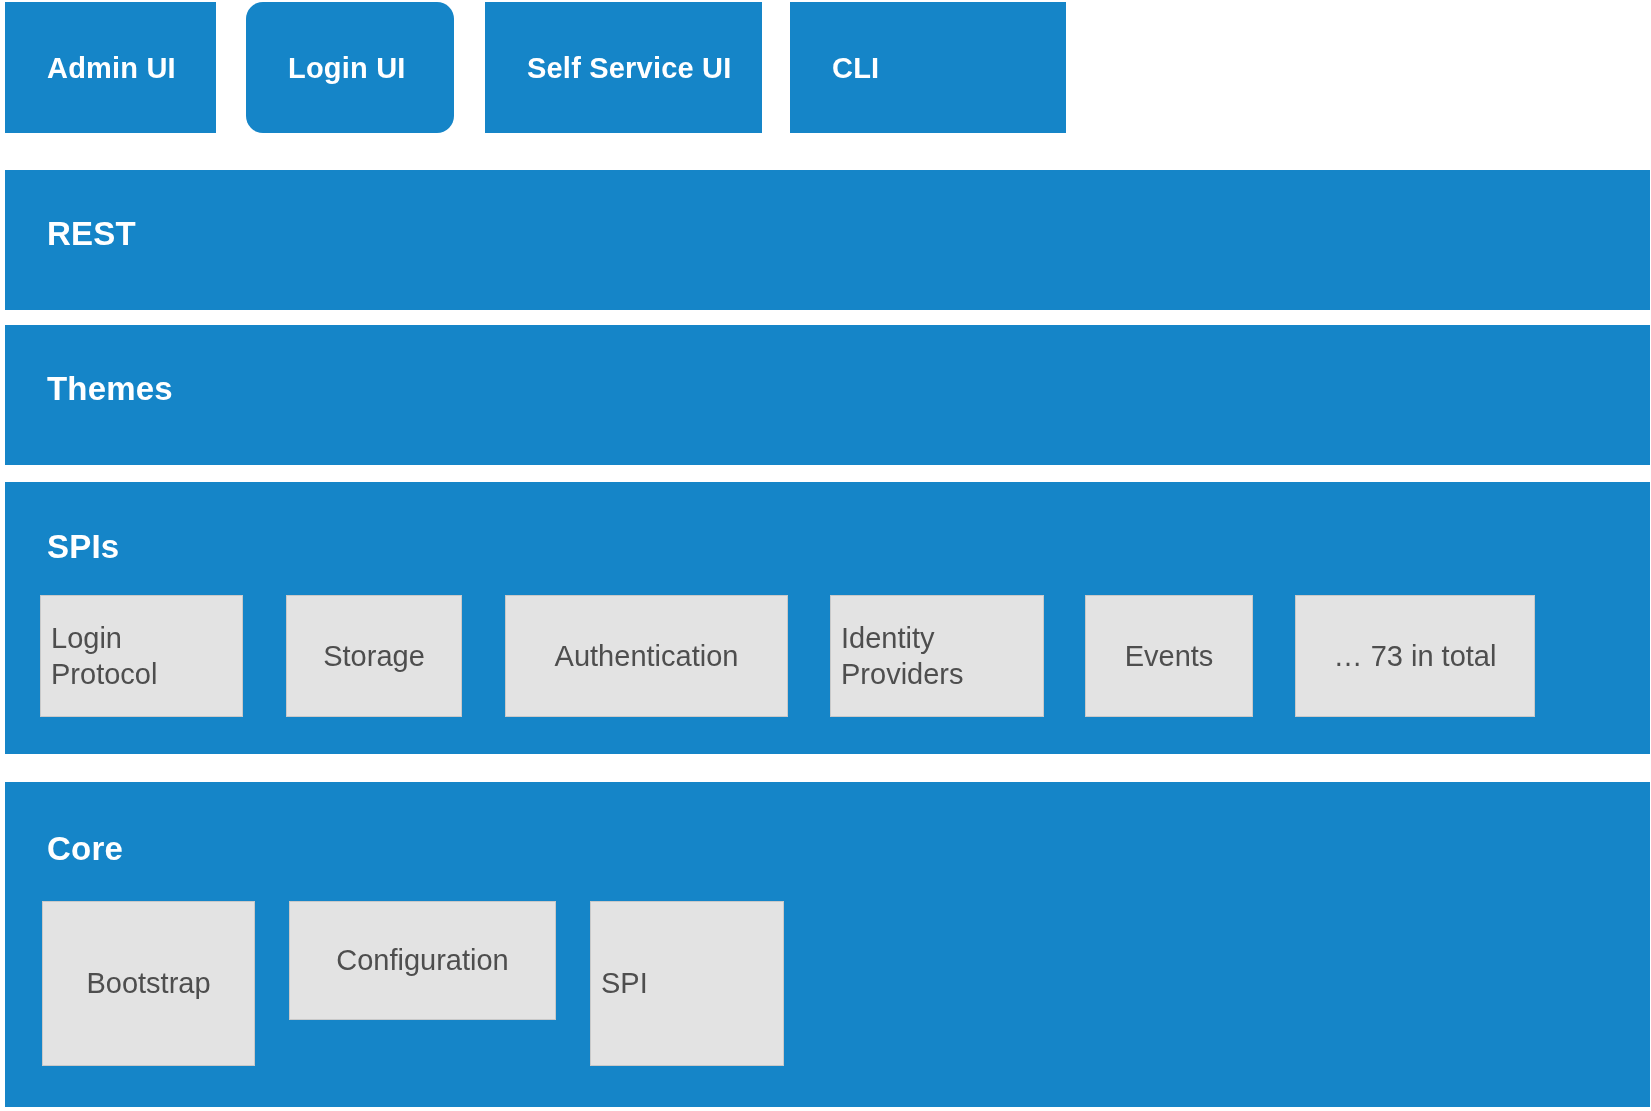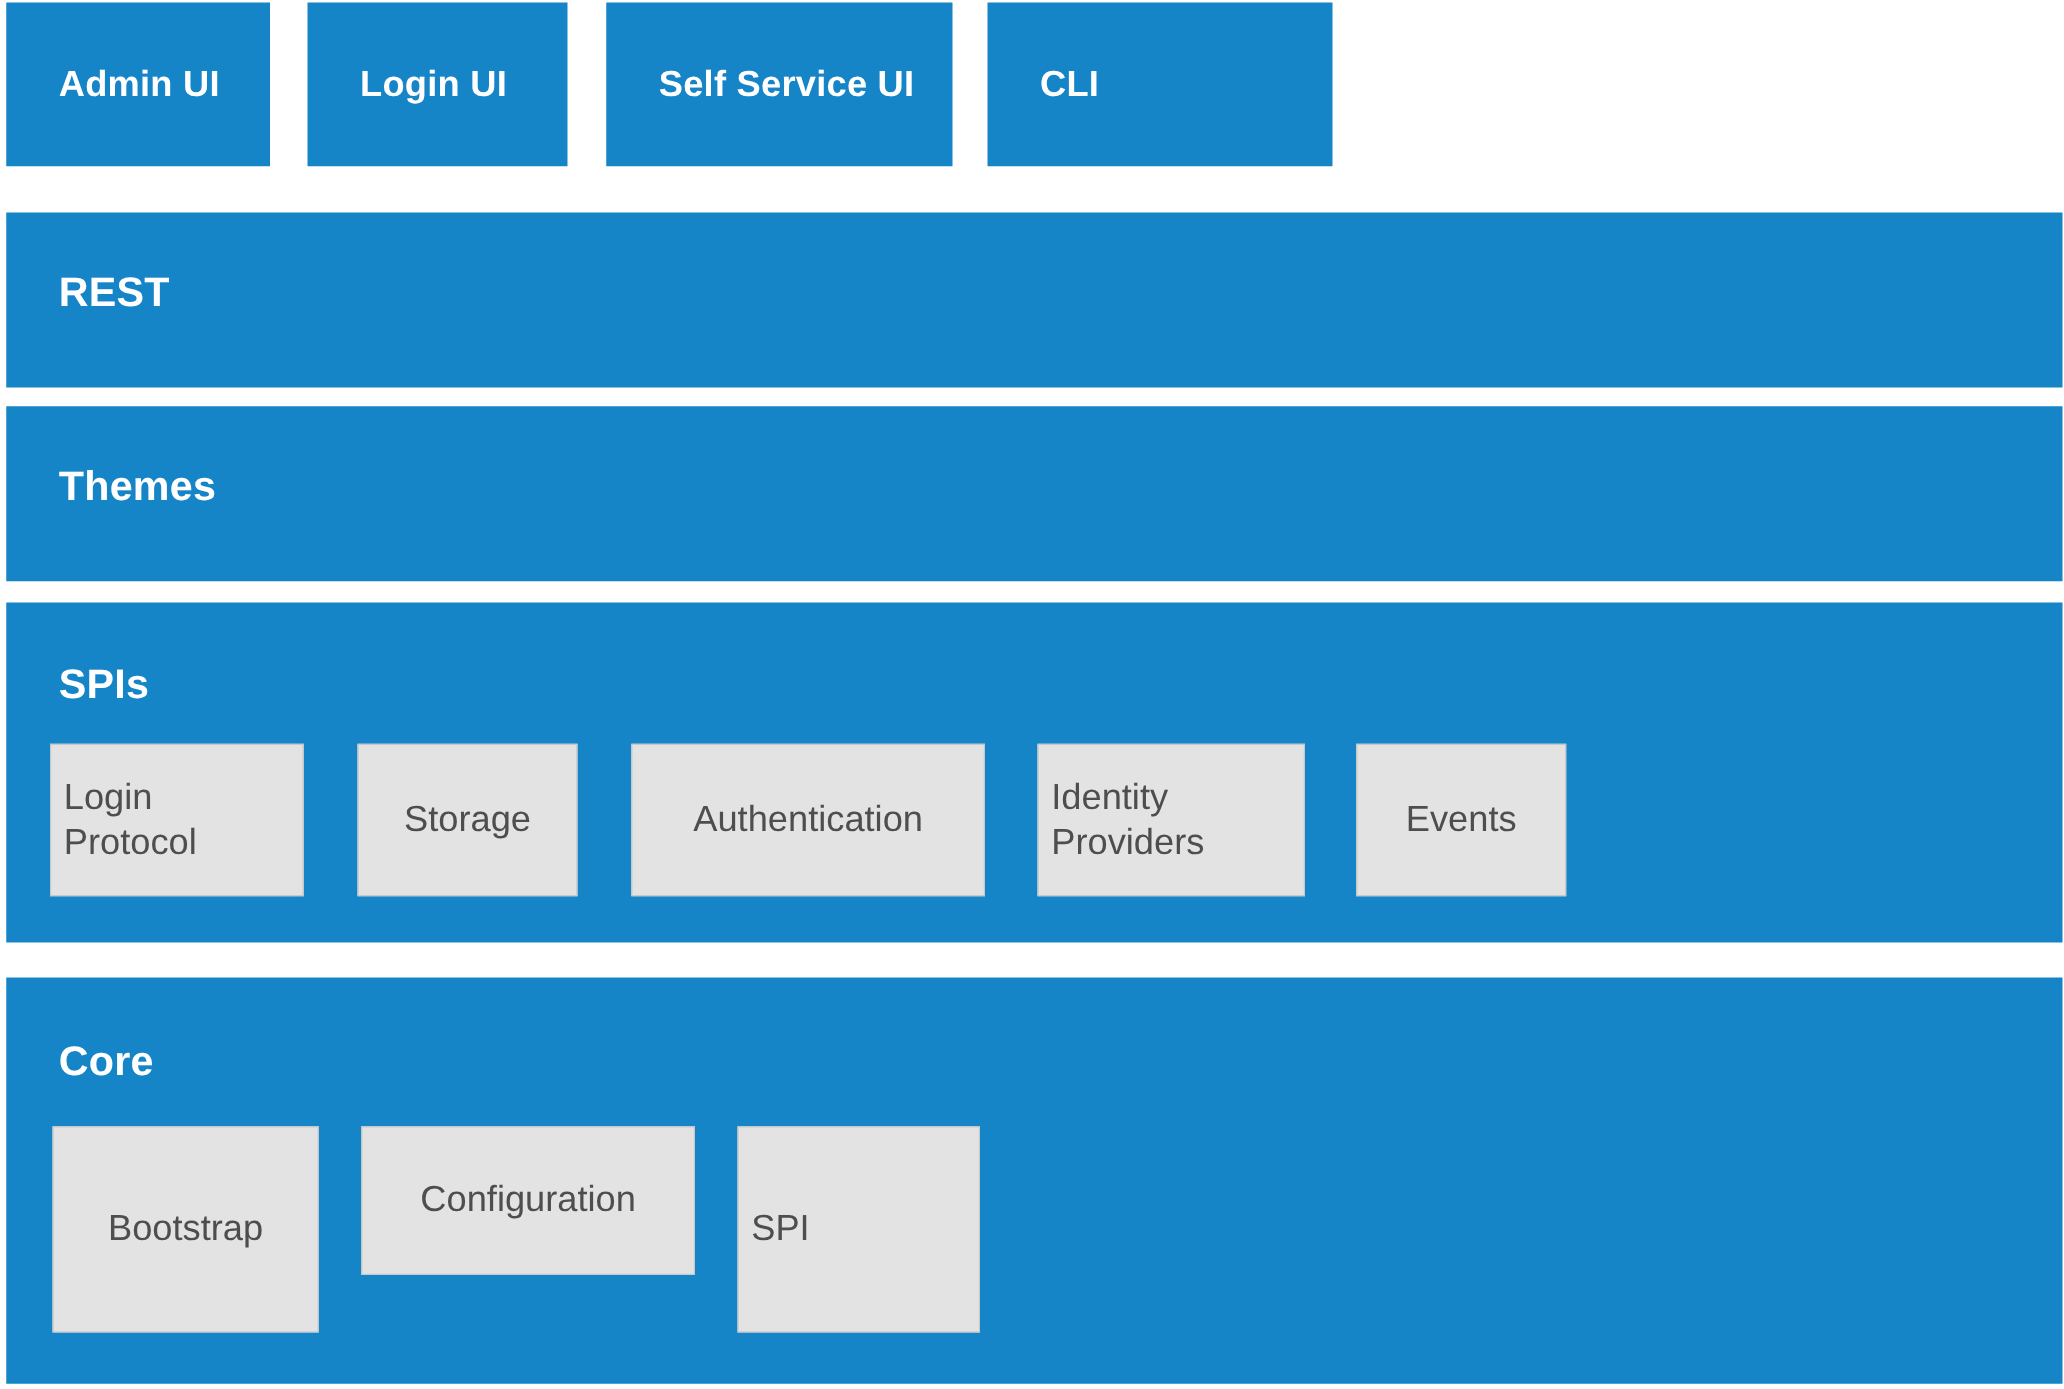--- a/index.html
+++ b/index.html
@@ -75,21 +75,21 @@
 </style>
 </head>
 <body>
 
 <div id="diagram">
 
   <div class="blue-box client-box" style="left:5px; top:2px; width:211px; height:131px;">
     <span class="blue-label">Admin UI</span>
   </div>
 
-  <div class="blue-box client-box" style="left:246px; top:2px; width:208px; height:131px;">
+  <div class="blue-box client-box" style="left:246px; top:2px; width:208px; height:131px;border-radius:17px;">
     <span class="blue-label">Login UI</span>
   </div>
 
   <div class="blue-box client-box" style="left:485px; top:2px; width:277px; height:131px;">
     <span class="blue-label">Self Service UI</span>
   </div>
 
   <div class="blue-box client-box" style="left:790px; top:2px; width:276px; height:131px;">
     <span class="blue-label">CLI</span>
   </div>
@@ -120,20 +120,23 @@
 
     <div class="gray-chip chip-left" style="left:825px; top:113px; width:214px; height:122px;">
       <span class="chip-label">Identity
 Providers</span>
     </div>
 
     <div class="gray-chip" style="left:1080px; top:113px; width:168px; height:122px;">
       <span class="chip-label">Events</span>
     </div>
 
+    <div class="gray-chip" style="left:1290px; top:113px; width:240px; height:122px;">
+      <span class="chip-label">… 73 in total</span>
+    </div>
   </div>
 
   <div class="blue-box layer-bar" style="left:5px; top:782px; width:1645px; height:325px;">
     <span class="blue-label" style="top:48px;">Core</span>
 
     <div class="gray-chip" style="left:37px; top:119px; width:213px; height:165px;">
       <span class="chip-label">Bootstrap</span>
     </div>
 
     <div class="gray-chip" style="left:284px; top:119px; width:267px; height:119px;">

